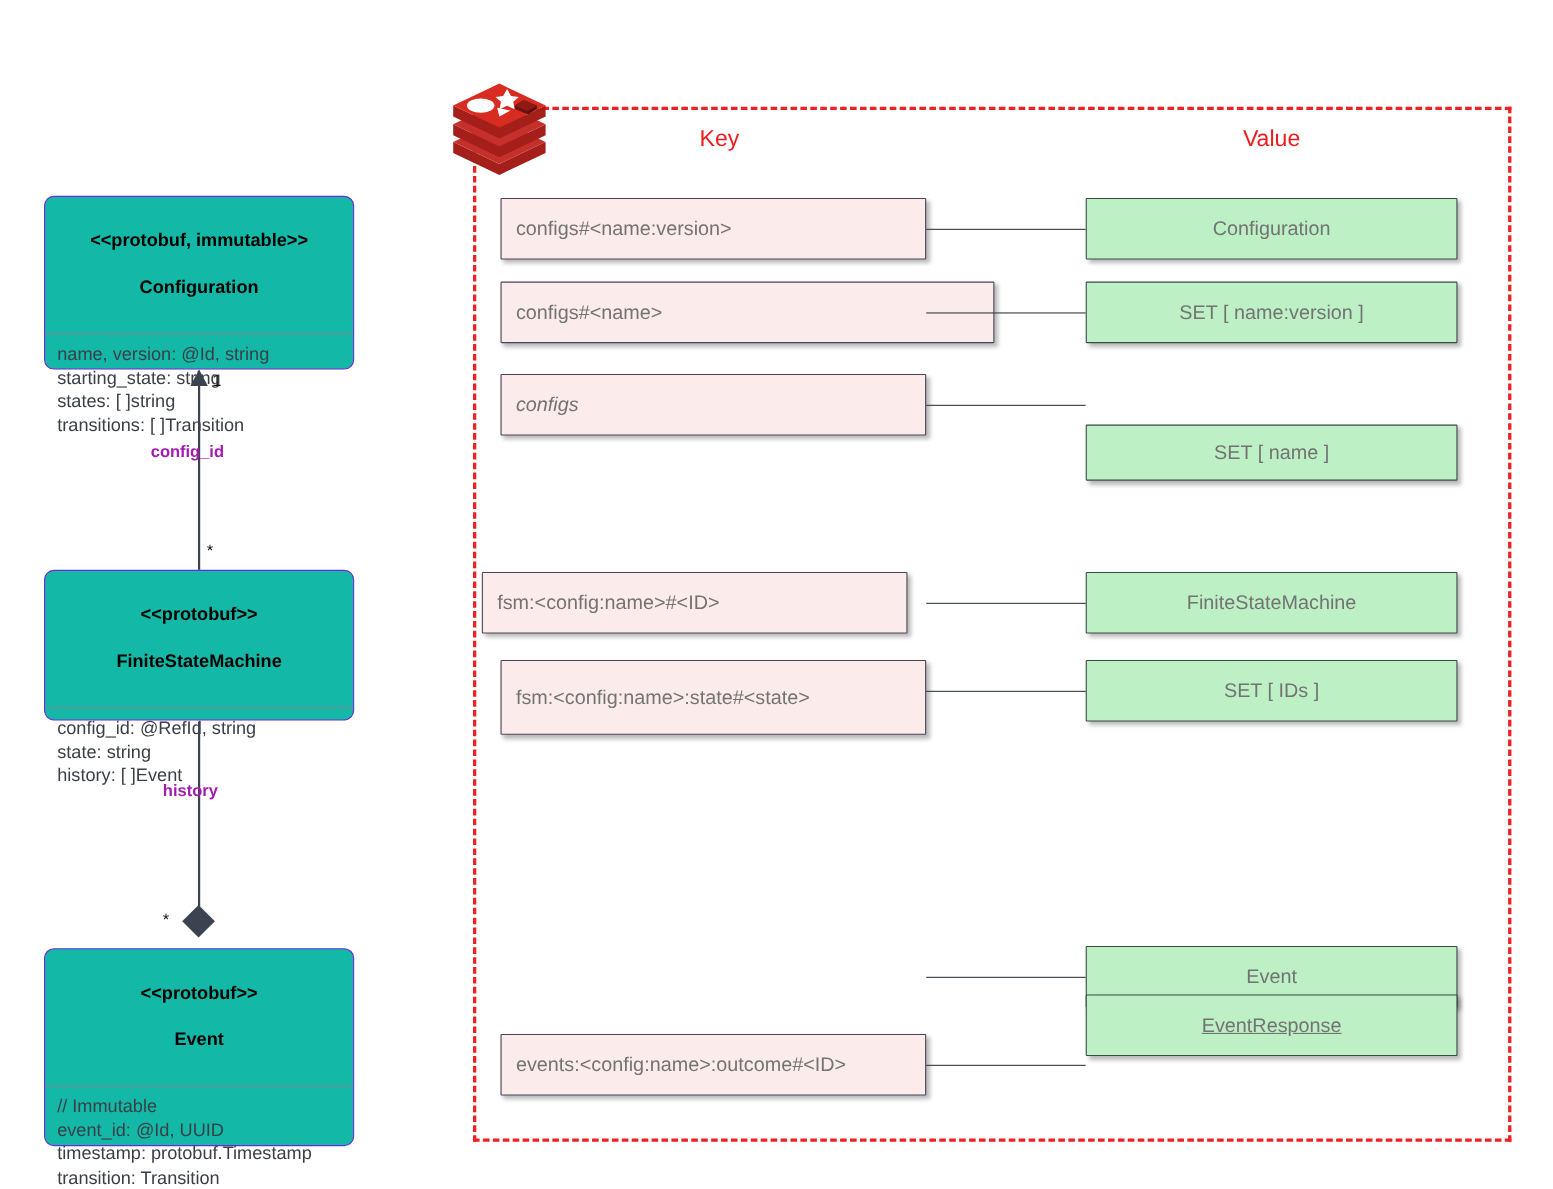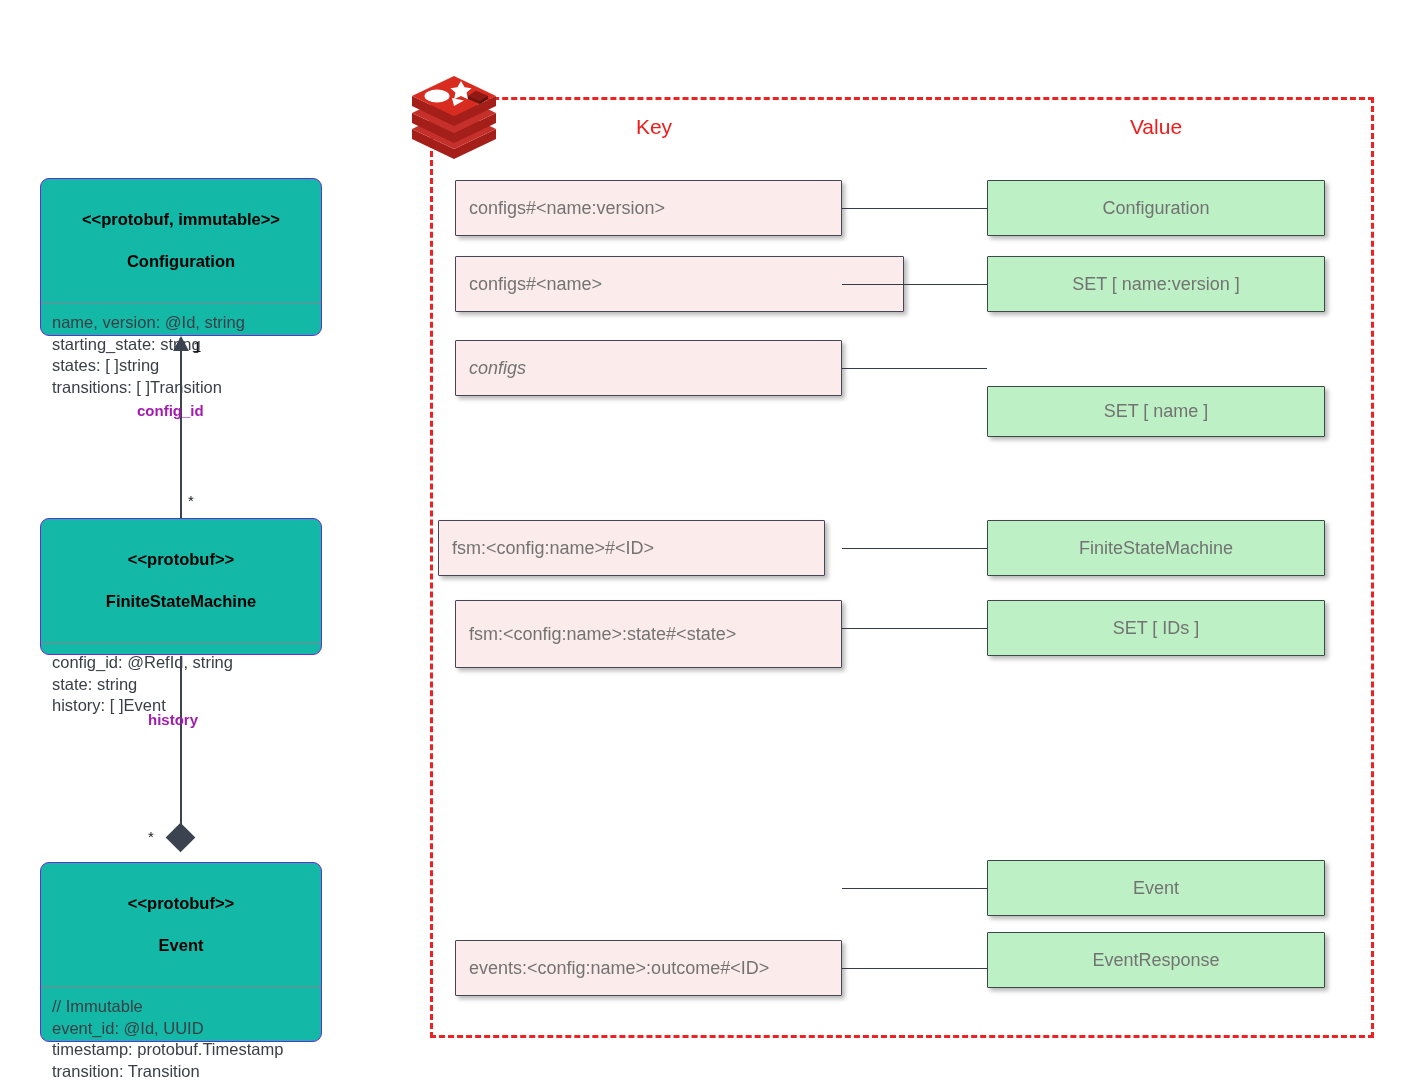--- a/index.html
+++ b/index.html
@@ -240,15 +240,15 @@
 
   <div class="kv-key" style="left:455px; top:600px; width:387px; height:68px;">fsm:&lt;config:name&gt;:state#&lt;state&gt;</div>
   <div class="kv-connector" style="left:842px; top:628px; width:145px;"></div>
   <div class="kv-val" style="left:987px; top:600px; width:338px; height:56px;">SET [ IDs ]</div>
 
   <div class="kv-connector" style="left:842px; top:888px; width:145px;"></div>
   <div class="kv-val" style="left:987px; top:860px; width:338px; height:56px;">Event</div>
 
   <div class="kv-key" style="left:455px; top:940px; width:387px; height:56px;">events:&lt;config:name&gt;:outcome#&lt;ID&gt;</div>
   <div class="kv-connector" style="left:842px; top:968px; width:145px;"></div>
-  <div class="kv-val" style="left:987px; top:932px; width:338px; height:56px;">EventResponse</div>
+  <div class="kv-val" style="left:987px; top:904px; width:338px; height:56px;text-decoration:underline;">EventResponse</div>
 
 </div>
 
 </body></html>

